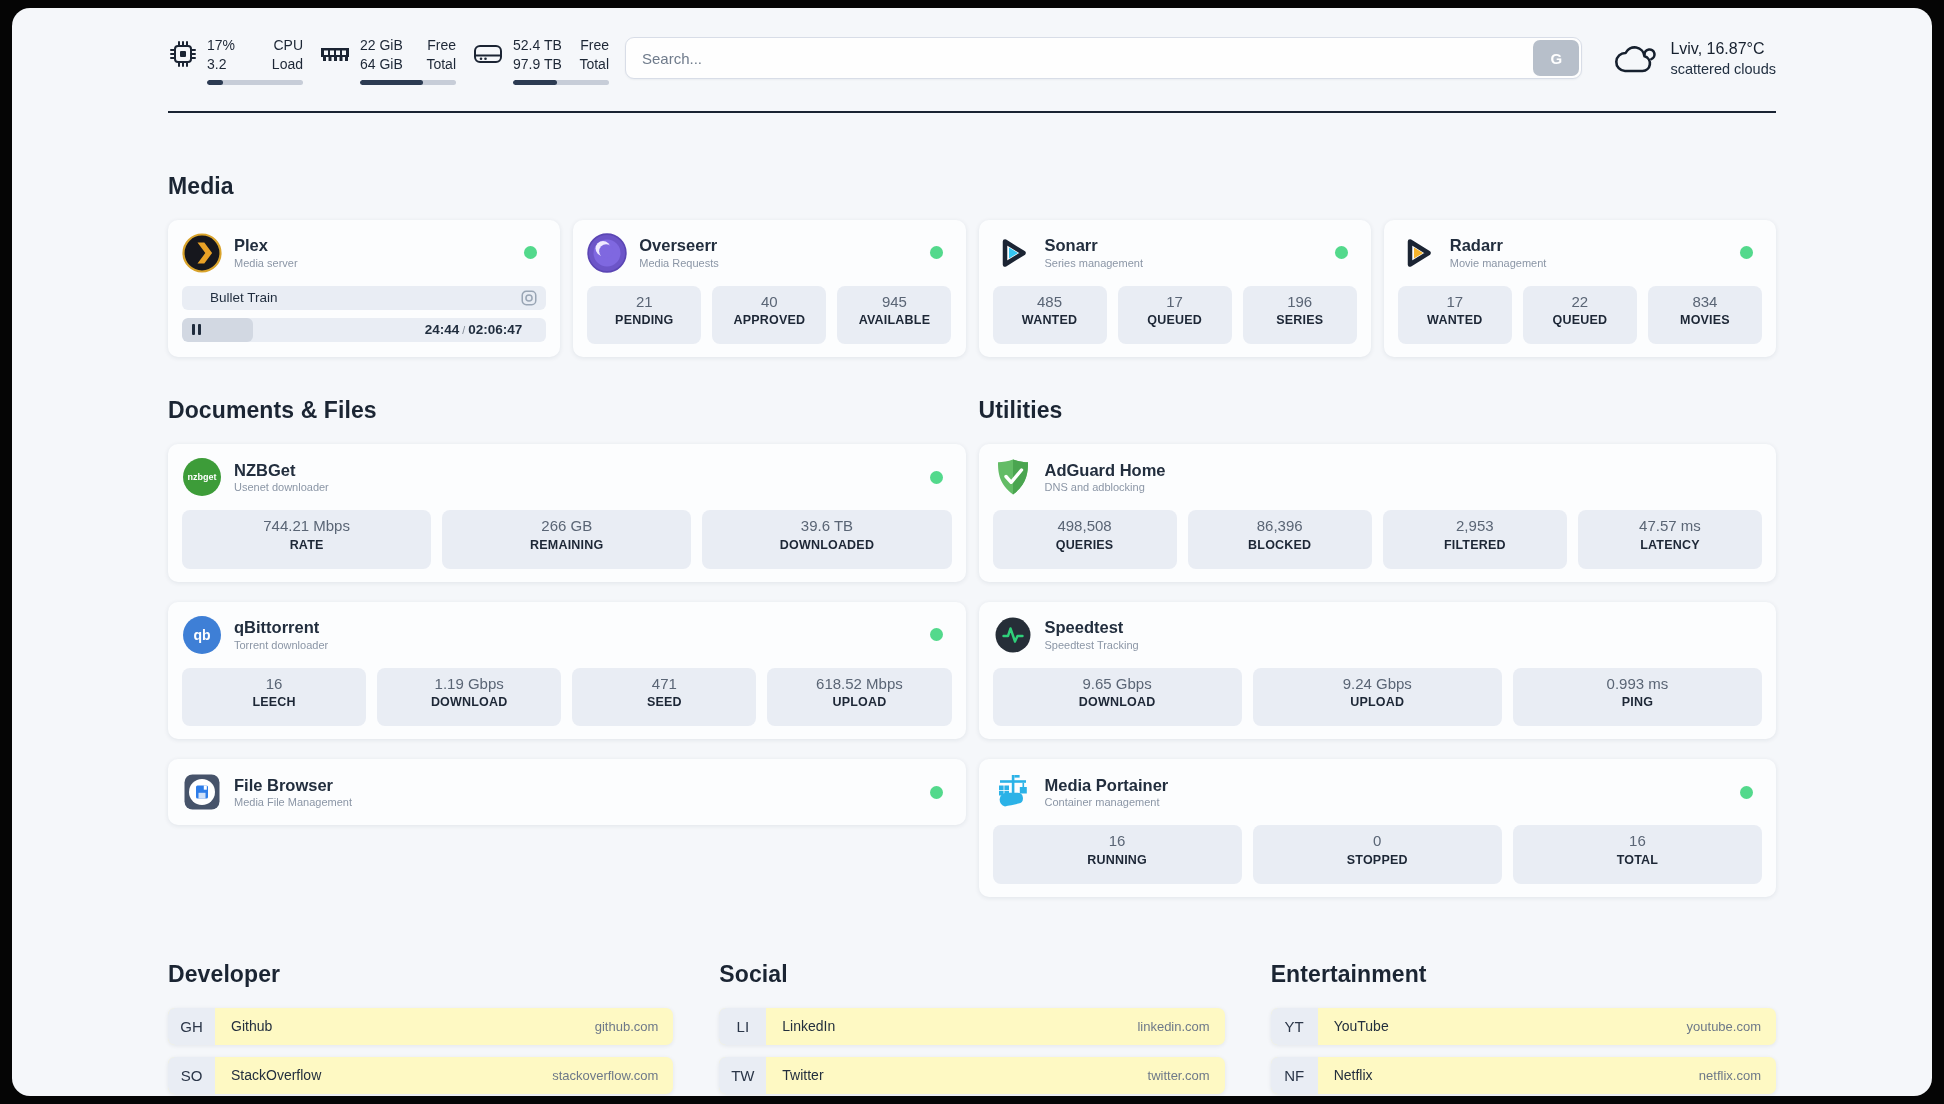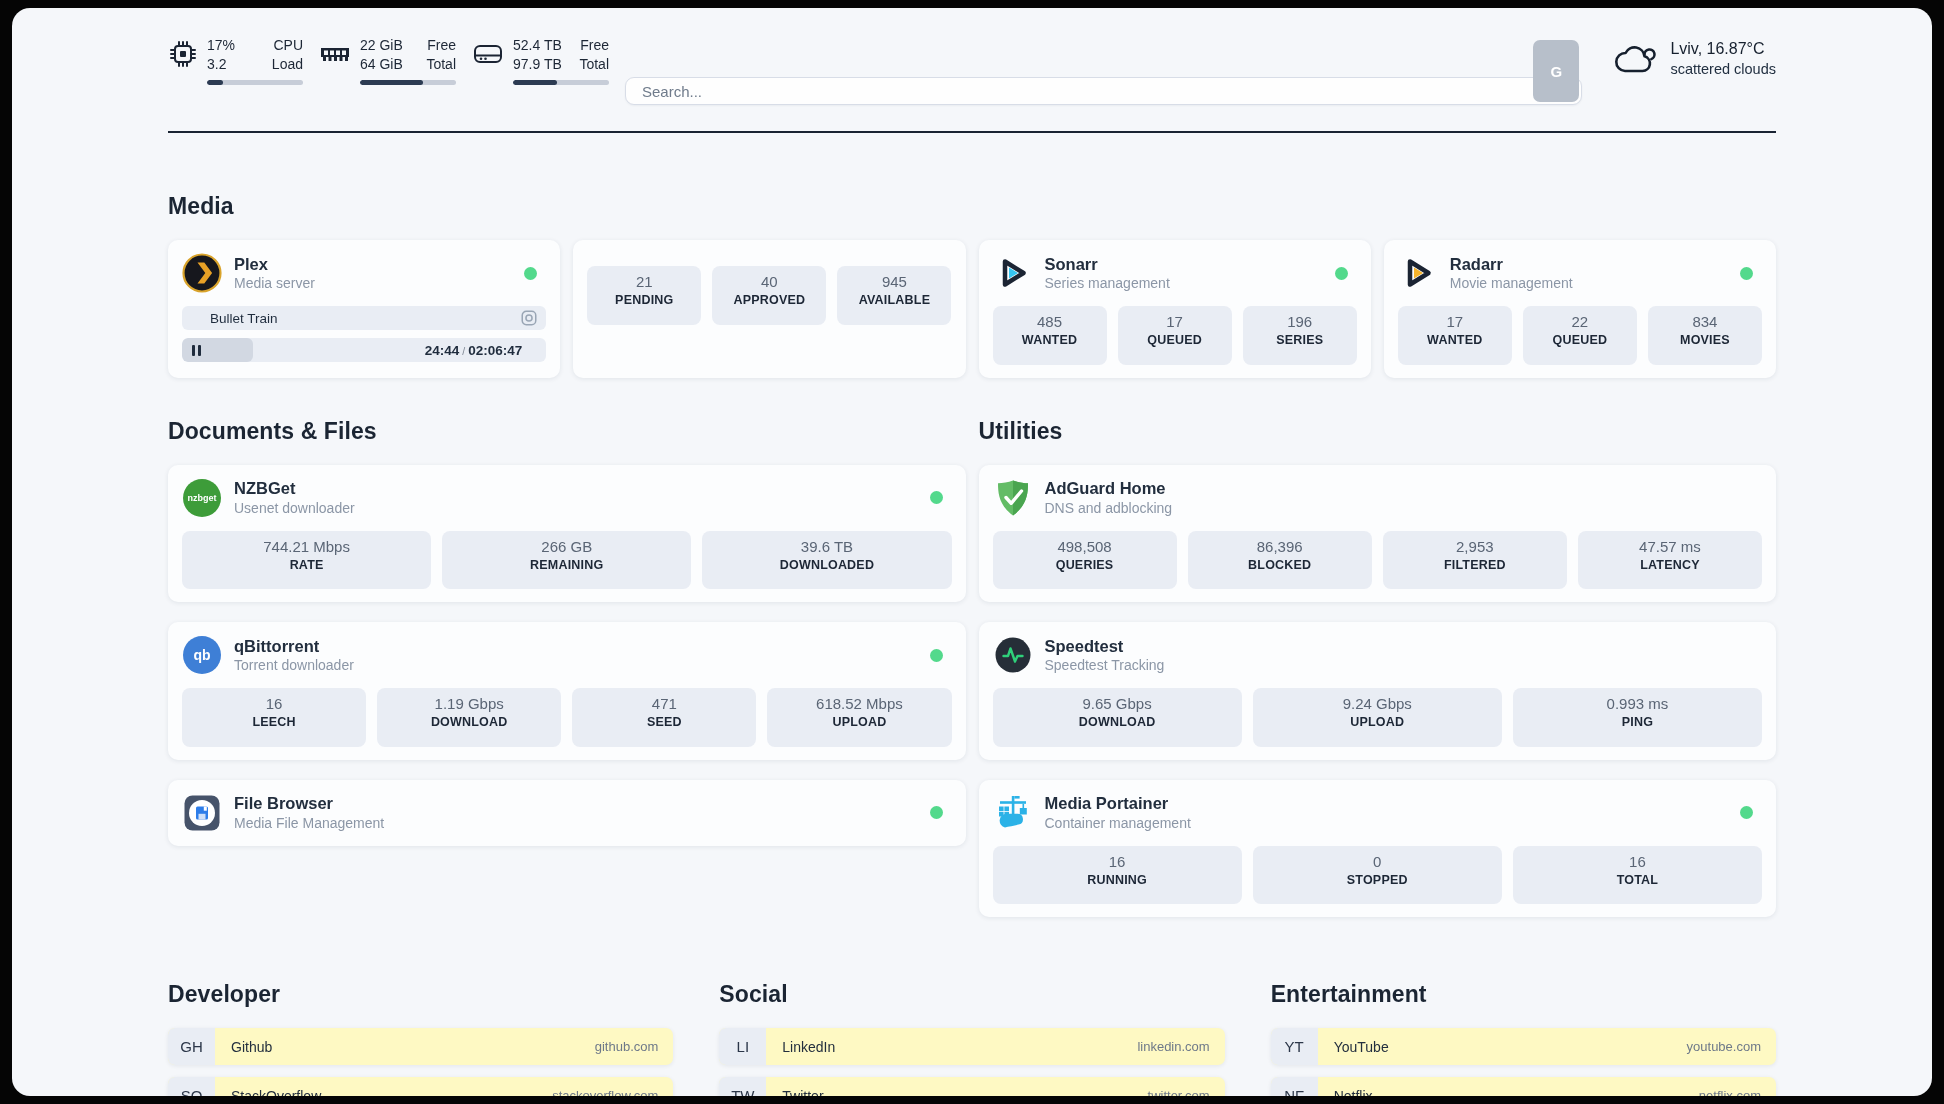--- a/index.html
+++ b/index.html
@@ -13,23 +13,23 @@
   .topbar{display:flex;align-items:flex-start;margin-top:28px;}
   .widgets{display:flex;gap:16px;flex:none;}
   .widget{display:flex;gap:9px;align-items:flex-start;}
   .wicon{flex:none;margin-top:3px;display:flex;}
   .wcols{width:96px;font-size:14px;color:#1d2736;}
   .wrow{display:flex;justify-content:space-between;line-height:1.35;}
   .wbar{height:5px;border-radius:3px;background:#c7cdd8;margin-top:6px;overflow:hidden;}
   .wbar i{display:block;height:100%;background:#2c3b52;border-radius:3px;}
 
   .search{flex:1;margin:1px 30px 0 16px;position:relative;}
-  .search input{width:100%;height:28px;box-sizing:border-box;border:1px solid #d8dde7;border-radius:9px;
+  .search input{width:100%;height:42px;box-sizing:border-box;border:1px solid #d8dde7;border-radius:9px;
     background:#fefefe;padding:0 62px 0 16px;font-size:15px;color:#1d2736;outline:none;
-    font-family:"Liberation Sans",sans-serif;box-shadow:0 1px 2px rgba(25,39,68,.05);margin-top:40px;}
+    font-family:"Liberation Sans",sans-serif;box-shadow:0 1px 2px rgba(25,39,68,.05);}
   .search input::placeholder{color:#6f7b8b;}
   .gbtn{position:absolute;right:3px;top:3px;bottom:3px;width:46px;background:#b7bfca;color:#fff;
     border:none;border-radius:7px;font-size:15px;font-weight:bold;cursor:pointer;
     font-family:"Liberation Sans",sans-serif;}
   .weather{flex:none;display:flex;gap:12px;align-items:center;color:#16202e;margin-top:2px;}
   .wx1{font-size:16px;line-height:1.35;}
   .wx2{font-size:14.5px;line-height:1.35;color:#223041;}
 
   .divider{border:none;border-top:2px solid #1a2433;margin:26px 0 0 0;}
 
@@ -41,21 +41,21 @@
   .col-stack{display:flex;flex-direction:column;gap:20px;}
 
   
   .card{background:#fcfdfe;border-radius:10px;box-shadow:0 1px 5px rgba(25,39,68,.09);
     padding:13px 14px;box-sizing:border-box;}
   .card-head{display:flex;align-items:center;}
   .chead-link{display:flex;align-items:center;gap:12px;cursor:pointer;min-width:0;}
   .cicon{flex:none;display:flex;}
   .ctitles{min-width:0;}
   .cname{font-size:16.5px;font-weight:600;color:#222e3e;line-height:1.25;white-space:nowrap;}
-  .cdesc{font-size:14px;color:#8b96a6;line-height:1.3;white-space:nowrap;}
+  .cdesc{font-size:11px;color:#8b96a6;line-height:1.3;white-space:nowrap;}
   .dot{width:13px;height:13px;border-radius:50%;background:#53d98c;margin-left:auto;margin-right:9px;flex:none;}
 
   .stats{display:flex;gap:11px;margin-top:13px;}
   .stat{flex:1;background:#e9edf4;border-radius:8px;text-align:center;padding:6px 0 16px 0;}
   .sval{font-size:15px;color:#5a6575;line-height:1.35;}
   .slab{font-size:12.5px;font-weight:700;color:#1d2736;line-height:1.3;letter-spacing:.2px;}
 
   
   .prow{background:#e9edf4;border-radius:6px;height:24px;display:flex;align-items:center;
     position:relative;overflow:hidden;}
@@ -221,20 +221,38 @@
                 <span class="pbar"></span>
               </button>
               <div class="ptime">
                 <span>24:44</span>
                 <span class="psep">/</span>
                 <span>02:06:47</span>
               </div>
             </div>
           </article>
           <article class="card">
+            <div class="card-head">
+              <div class="chead-link">
+                <span class="cicon">
+                  <svg width="40" height="40" viewBox="0 0 40 40">
+                    <circle cx="20" cy="20" r="19" fill="#6c55c8"></circle>
+                    <circle cx="20" cy="20" r="13.5" fill="#7f68e0"></circle>
+                    <circle cx="16" cy="15.5" r="7.5" fill="#efeaff"></circle>
+                    <circle cx="19.2" cy="18.2" r="7" fill="#7f68e0"></circle>
+                    <circle cx="20" cy="20" r="18.9" fill="none" stroke="#5b46b4" stroke-width="1.6"></circle>
+                  </svg>
+                </span>
+                <div class="ctitles">
+                  <div class="cname">Overseerr</div>
+                  <div class="cdesc">Media Requests</div>
+                </div>
+              </div>
+              <span class="dot" style="background: rgb(83, 217, 140);"></span>
+            </div>
             <div class="stats">
               <div class="stat">
                 <div class="sval">21</div>
                 <div class="slab">PENDING</div>
               </div>
               <div class="stat">
                 <div class="sval">40</div>
                 <div class="slab">APPROVED</div>
               </div>
               <div class="stat">

